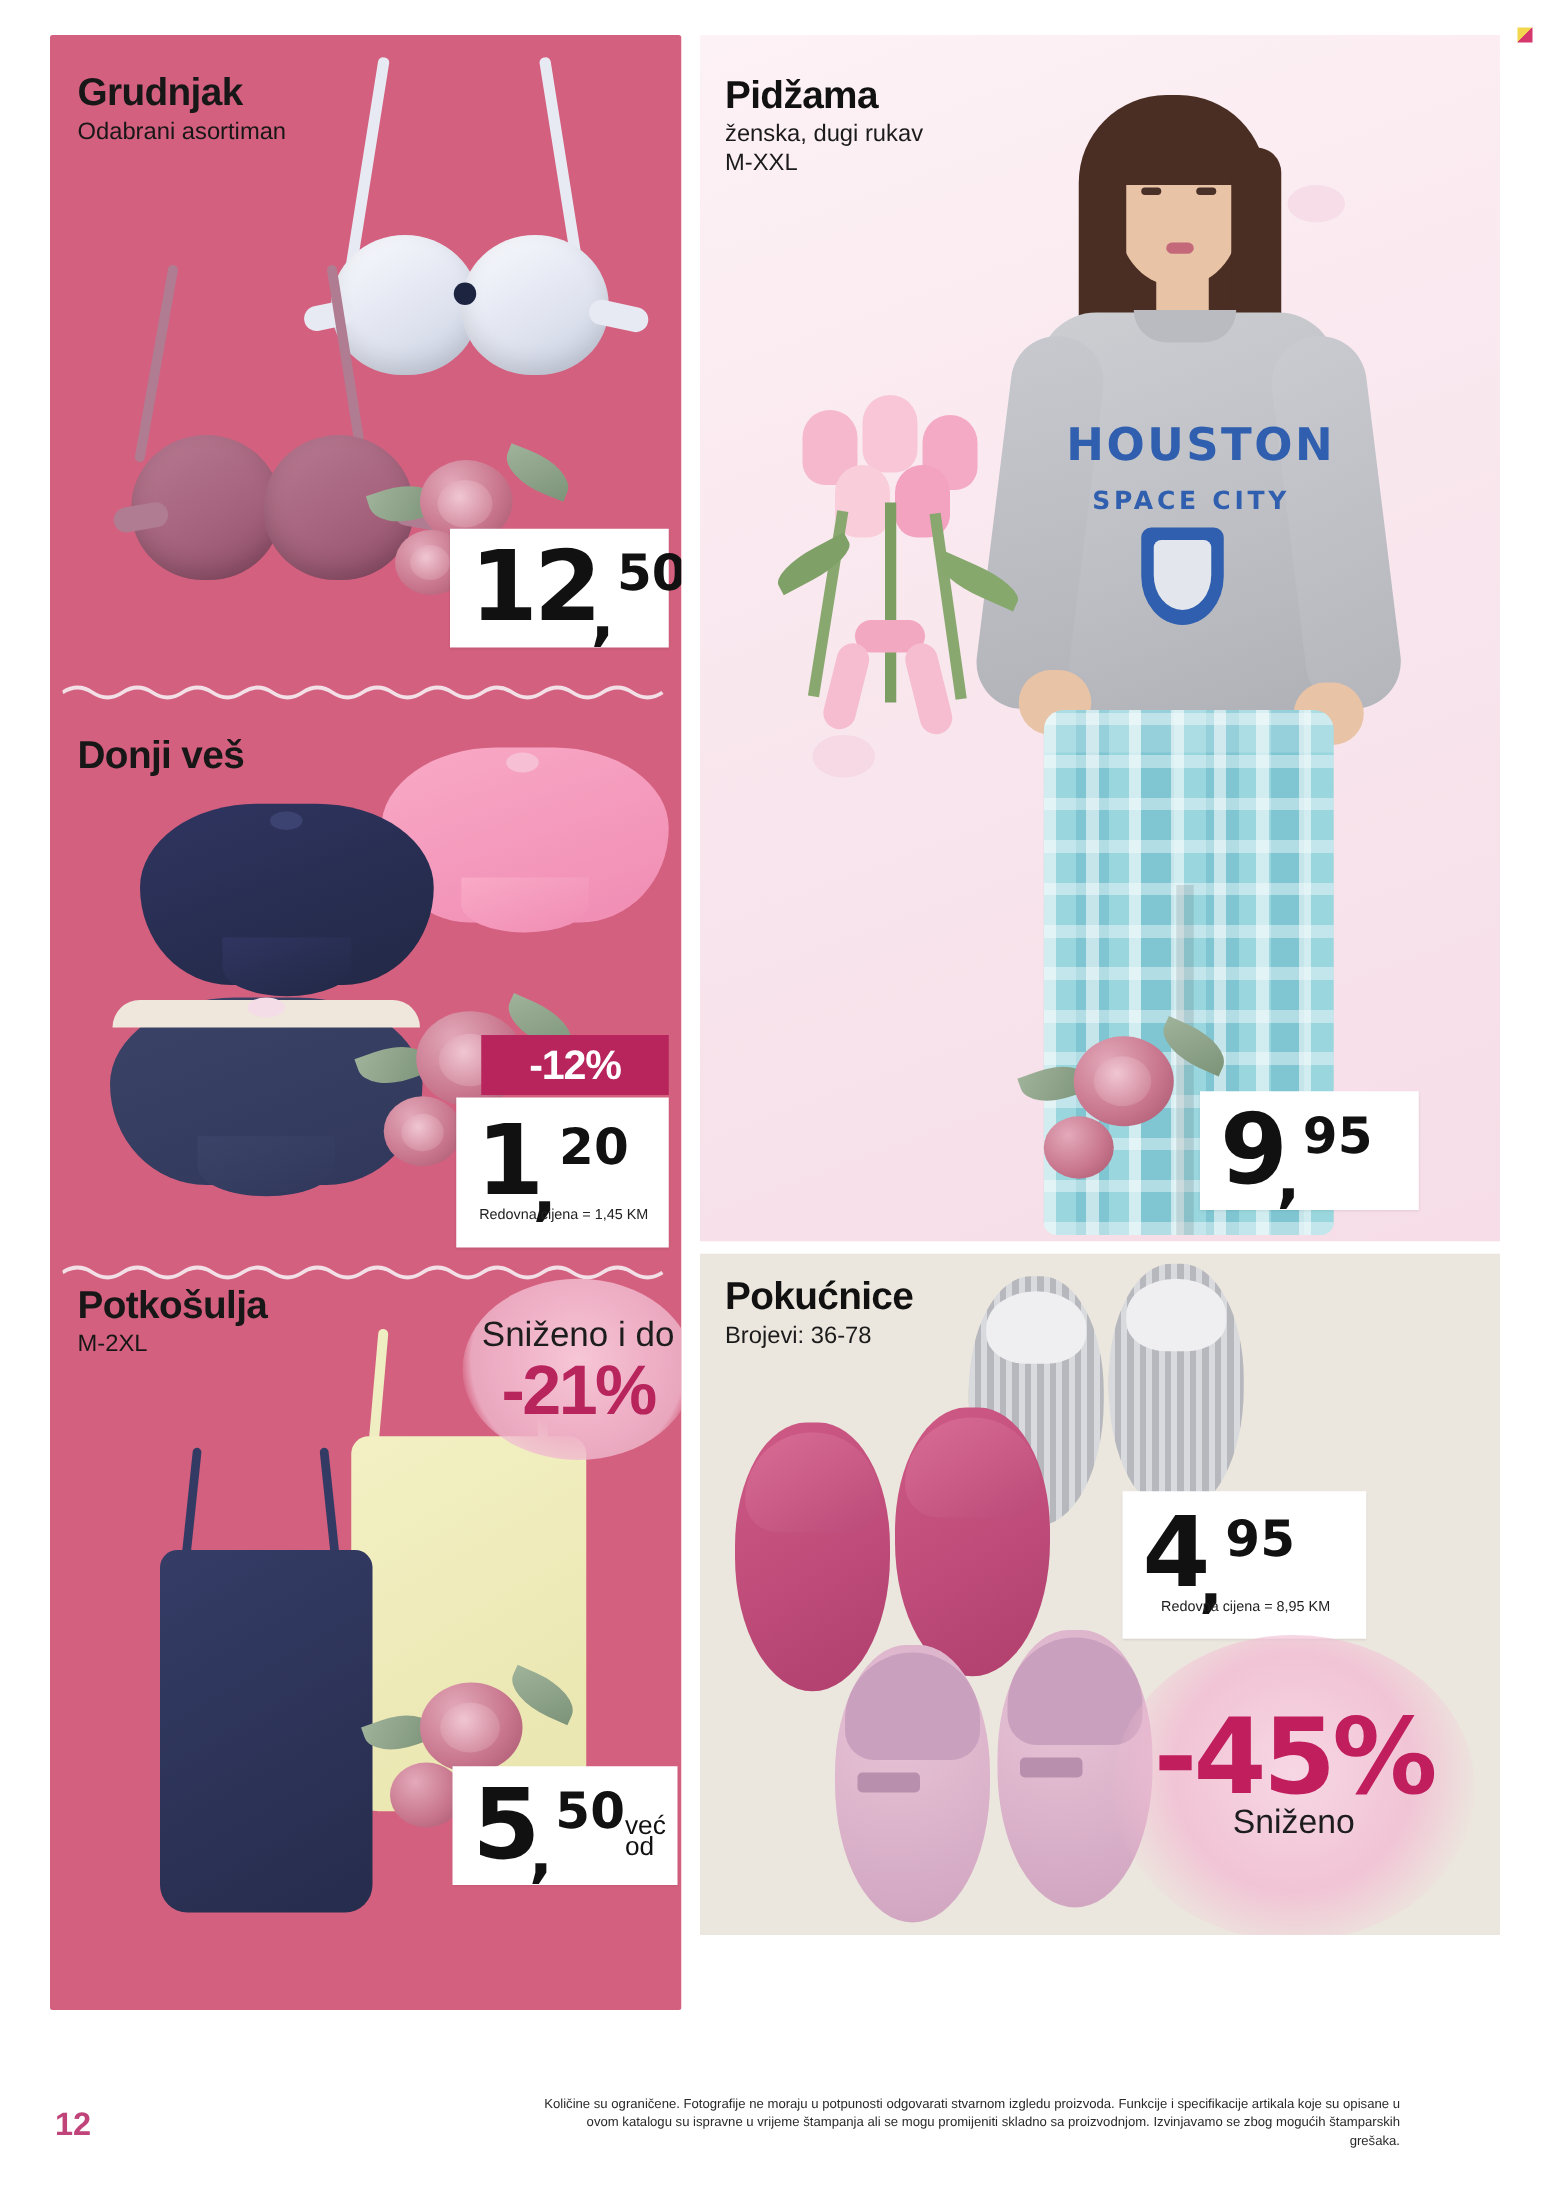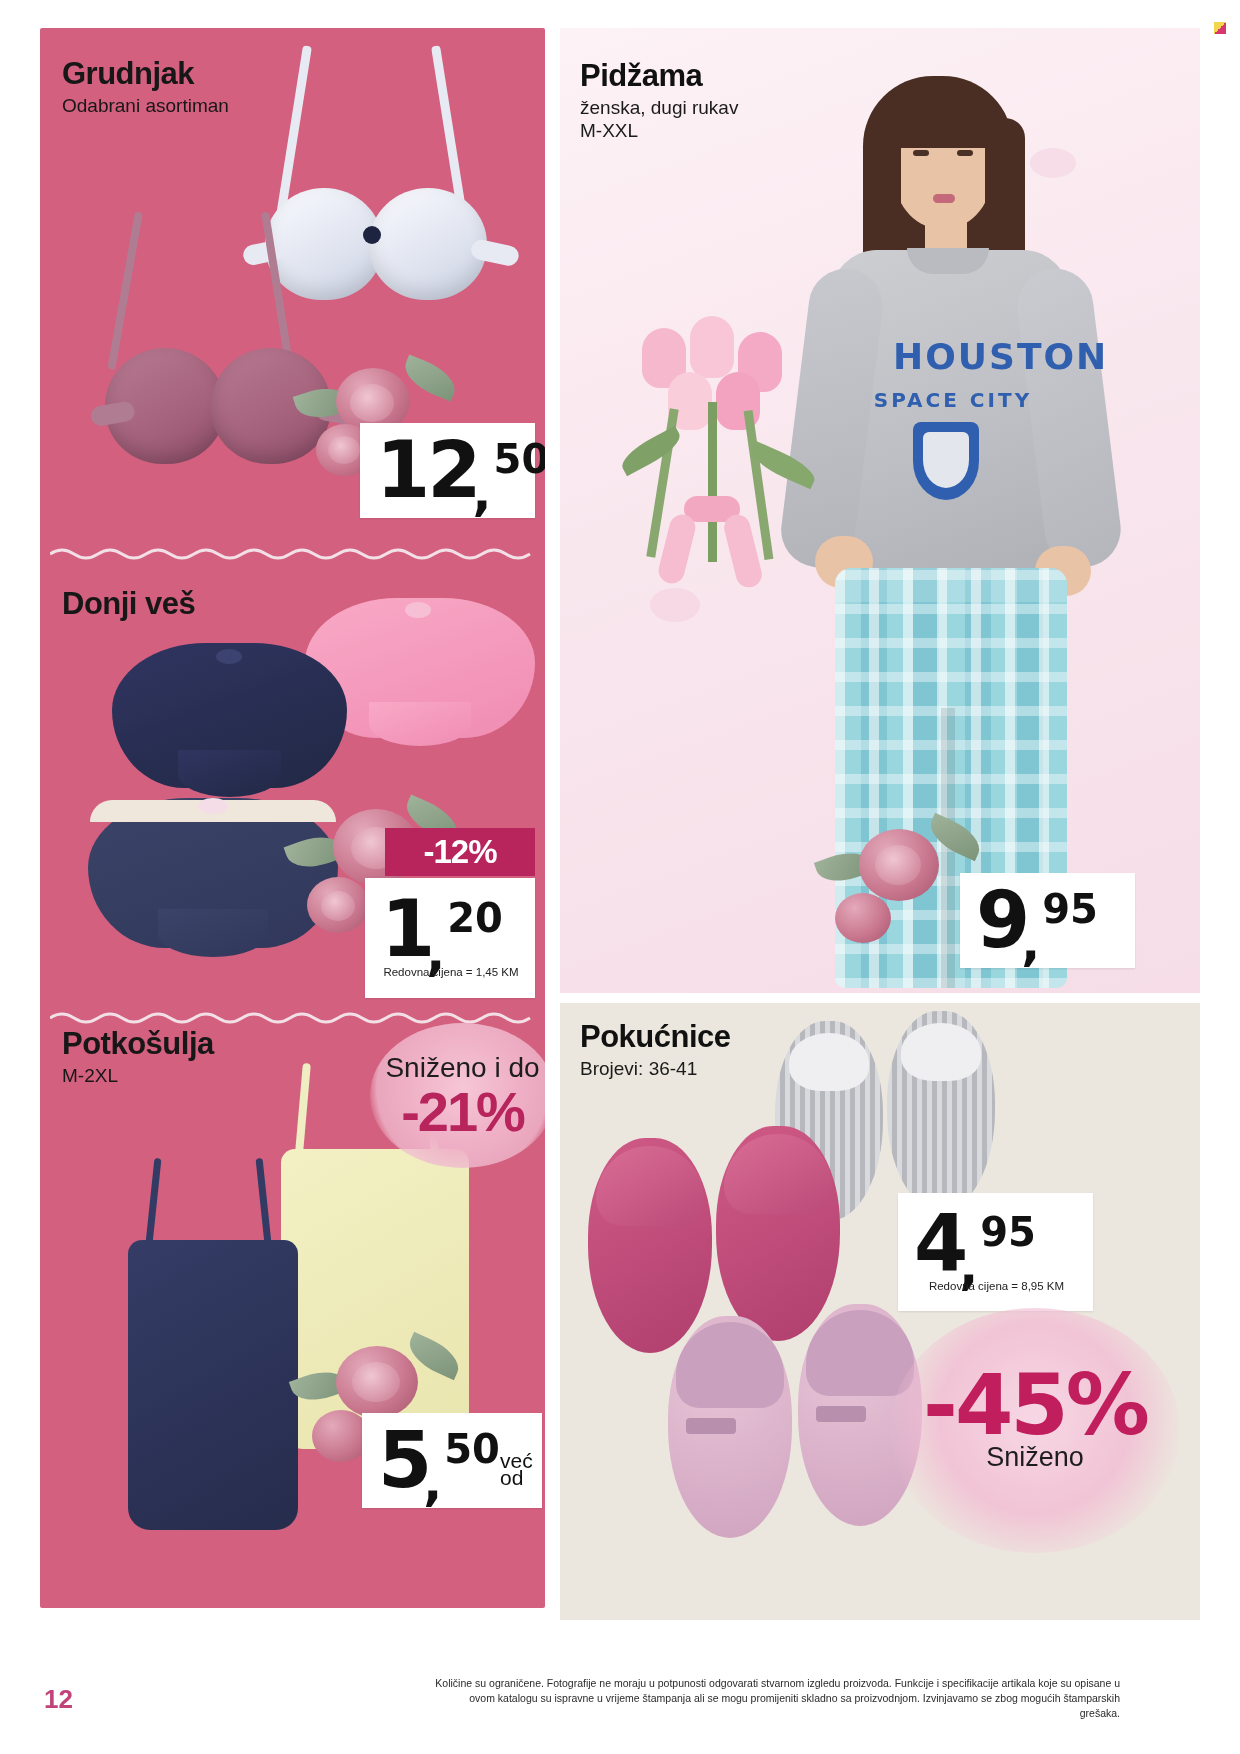--- a/index.html
+++ b/index.html
@@ -151,21 +151,21 @@
     position:absolute; border-radius:0 70% 0 70%;
     background:linear-gradient(135deg,#9fb29a,#7d9479);
   }
 
   
   .pj-panel {
     left:560px; top:28px; width:640px; height:965px;
     background:linear-gradient(160deg,#fdf2f6 0%,#f9e7ee 45%,#f6dde7 100%);
   }
   .slip-panel {
-    left:560px; top:1003px; width:640px; height:617px;
+    left:560px; top:1003px; width:640px; height:545px;
     background:#ece7de;
   }
 
   
   .model { position:absolute; }
   .skin { background:#e9c3a6; }
   .hair { background:#4a2e23; }
 
   
   .houston {
@@ -360,21 +360,21 @@
 
       <div class="skin" style="position:absolute;left:190px;top:150px;width:42px;height:46px;"></div>
 
       <div style="position:absolute;left:96px;top:182px;width:238px;height:330px;border-radius:46px 46px 14px 14px;background:linear-gradient(160deg,#cdced2 0%,#bdbfc4 55%,#aeb0b6 100%);"></div>
 
       <div style="position:absolute;left:60px;top:200px;width:74px;height:300px;border-radius:40px;background:linear-gradient(160deg,#c7c9ce,#b2b4ba);transform:rotate(7deg);"></div>
       <div style="position:absolute;left:296px;top:200px;width:76px;height:300px;border-radius:40px;background:linear-gradient(160deg,#c9cbd0,#b4b6bc);transform:rotate(-7deg);"></div>
 
       <div style="position:absolute;left:172px;top:180px;width:82px;height:26px;border-radius:0 0 40px 40px;background:#b9bbc0;"></div>
 
-      <div class="houston" style="left:118px;top:268px;width:200px;text-align:center;font-size:36px;margin-left:40px;">HOUSTON</div>
+      <div class="houston" style="left:118px;top:268px;width:200px;text-align:center;font-size:36px;">HOUSTON</div>
       <div class="houston" style="left:128px;top:320px;width:180px;text-align:center;font-size:20px;letter-spacing:3px;">SPACE CITY</div>
 
       <div style="position:absolute;left:178px;top:354px;width:66px;height:78px;background:#2f5fae;border-radius:8px 8px 50% 50%;"></div>
       <div style="position:absolute;left:188px;top:364px;width:46px;height:56px;background:#e3e6ec;border-radius:6px 6px 50% 50%;"></div>
 
       <div class="skin" style="position:absolute;left:80px;top:468px;width:58px;height:52px;border-radius:26px;"></div>
       <div class="skin" style="position:absolute;left:300px;top:478px;width:56px;height:50px;border-radius:26px;"></div>
 
       <div style="position:absolute;left:100px;top:500px;width:232px;height:420px;border-radius:16px 16px 10px 10px;
                   background:
@@ -419,21 +419,21 @@
         <span class="price-comma">,</span>
         <span class="price-dec">95</span>
       </div>
     </div>
   </div>
 
   <div class="panel slip-panel">
 
     <div style="position:absolute;left:20px;top:18px;z-index:4;">
       <div class="head-title">Pokućnice</div>
-      <div class="head-sub">Brojevi: 36-41</div>
+      <div class="head-sub">Brojevi: 36-78</div>
     </div>
 
     <div style="position:absolute;left:215px;top:8px;width:230px;height:230px;">
       <div class="slipper" style="left:0;top:10px;width:108px;height:200px;background:repeating-linear-gradient(90deg,#d9dadd 0 5px,#b6b8bd 5px 10px);"></div>
       <div class="slipper" style="left:112px;top:0px;width:108px;height:200px;background:repeating-linear-gradient(90deg,#d9dadd 0 5px,#b6b8bd 5px 10px);"></div>
       <div style="position:absolute;left:14px;top:22px;width:80px;height:58px;border-radius:50% 50% 40% 40%;background:#efeff1;"></div>
       <div style="position:absolute;left:126px;top:12px;width:80px;height:58px;border-radius:50% 50% 40% 40%;background:#efeff1;"></div>
     </div>
 
     <div style="position:absolute;left:28px;top:115px;width:265px;height:245px;">

